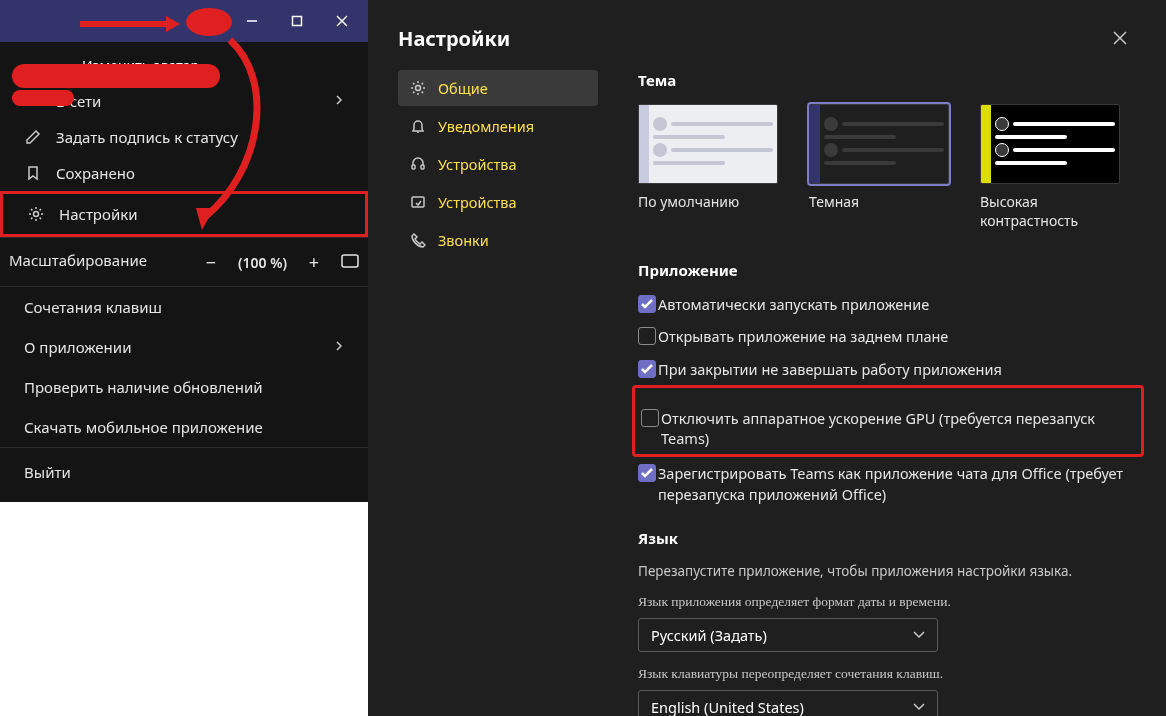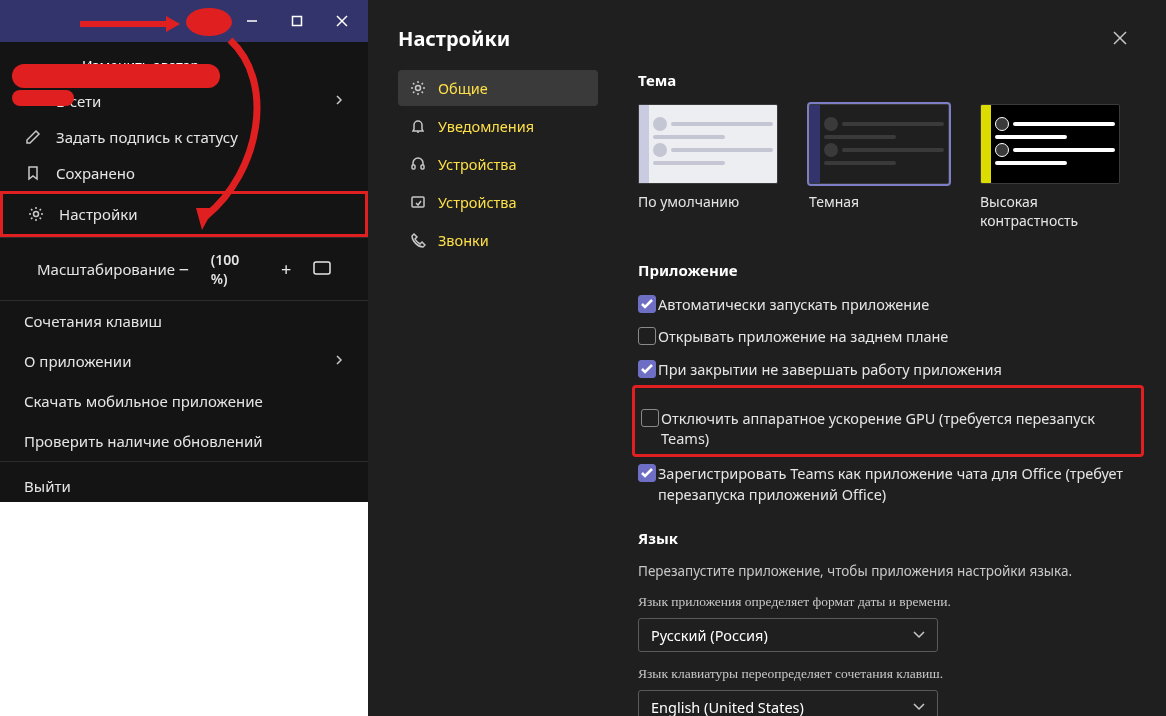--- a/index.html
+++ b/index.html
@@ -14,21 +14,21 @@
   .profile-zone { padding: 14px 24px 8px 24px; display: flex; align-items: center; gap: 14px; }
   .change-avatar { font-size: 14px; color: #fff; font-weight: 400; }
 
   .menu-item { display: flex; align-items: center; gap: 14px; padding: 8px 24px; font-size: 15px; color: #e5e5e5; cursor: pointer; position: relative; }
   .menu-item .ico { width: 18px; display: flex; align-items: center; justify-content: center; }
   .menu-item .chev { margin-left: auto; }
   .status-dot { width: 10px; height: 10px; border-radius: 50%; background: #52a33a; display: inline-block; }
 
   .highlight-red { border: 3px solid #e02020; }
 
-  .zoom-row { display: flex; align-items: center; padding: 12px 37px; font-size: 15px; color: #e5e5e5; border-top: 1px solid #2b2b2b; border-bottom: 1px solid #2b2b2b; }
+  .zoom-row { display: flex; align-items: flex-start; padding: 12px 9px; font-size: 15px; color: #e5e5e5; border-top: 1px solid #2b2b2b; border-bottom: 1px solid #2b2b2b; }
   .zoom-ctrl { margin-left: auto; display: flex; align-items: center; gap: 18px; }
   .zoom-btn { width: 18px; text-align: center; cursor: pointer; color: #e5e5e5; font-size: 18px; }
   .zoom-val { color: #e5e5e5; font-weight: 600; font-size: 14px; }
   .expand-ico svg { width: 18px; height: 14px; stroke: #e5e5e5; fill: none; }
 
   .app-links .menu-item { padding: 10px 24px; font-size: 15px; }
   .exit-row { border-top: 1px solid #2b2b2b; padding: 14px 24px; font-size: 15px; color: #e5e5e5; cursor: pointer; }
 
   .left-white { position: absolute; left: 0; top: 502px; width: 368px; height: 214px; background: #fff; }
 
@@ -183,24 +183,24 @@
     <div class="menu-item">
       <span>Сочетания клавиш</span>
     </div>
     <div class="menu-item">
       <span>О приложении</span>
       <span class="chev"><svg width="10" height="14" viewBox="0 0 10 14" fill="none" stroke="#c8c8c8">
             <polyline points="3,3 7,7 3,11"></polyline>
           </svg></span>
     </div>
     <div class="menu-item">
+      <span>Проверить наличие обновлений</span>
+    </div>
+    <div class="menu-item">
       <span>Скачать мобильное приложение</span>
-    </div>
-    <div class="menu-item">
-      <span>Проверить наличие обновлений</span>
     </div>
   </div>
 
   <div class="exit-row">
     <span>Выйти</span>
   </div>
 </div>
 
 <div class="left-white"></div>
 
@@ -369,21 +369,21 @@
               </svg>
             </div>
           <div class="check-text">Зарегистрировать Teams как приложение чата для Office (требует перезапуска приложений Office)</div>
         </div>
       </div>
 
       <div class="sect-title">Язык</div>
       <div class="lang-note">Перезапустите приложение, чтобы приложения настройки языка.</div>
       <div class="lang-sublabel">Язык приложения определяет формат даты и времени.</div>
       <div class="dropdown">
-        <span>Русский (Россия)</span>
+        <span>Русский (Задать)</span>
         <svg viewBox="0 0 12 8">
             <polyline points="1,1 6,6 11,1"></polyline>
           </svg>
       </div>
       <div class="lang-sublabel">Язык клавиатуры переопределяет сочетания клавиш.</div>
       <div class="dropdown">
         <span>English (United States)</span>
         <svg viewBox="0 0 12 8">
             <polyline points="1,1 6,6 11,1"></polyline>
           </svg>

